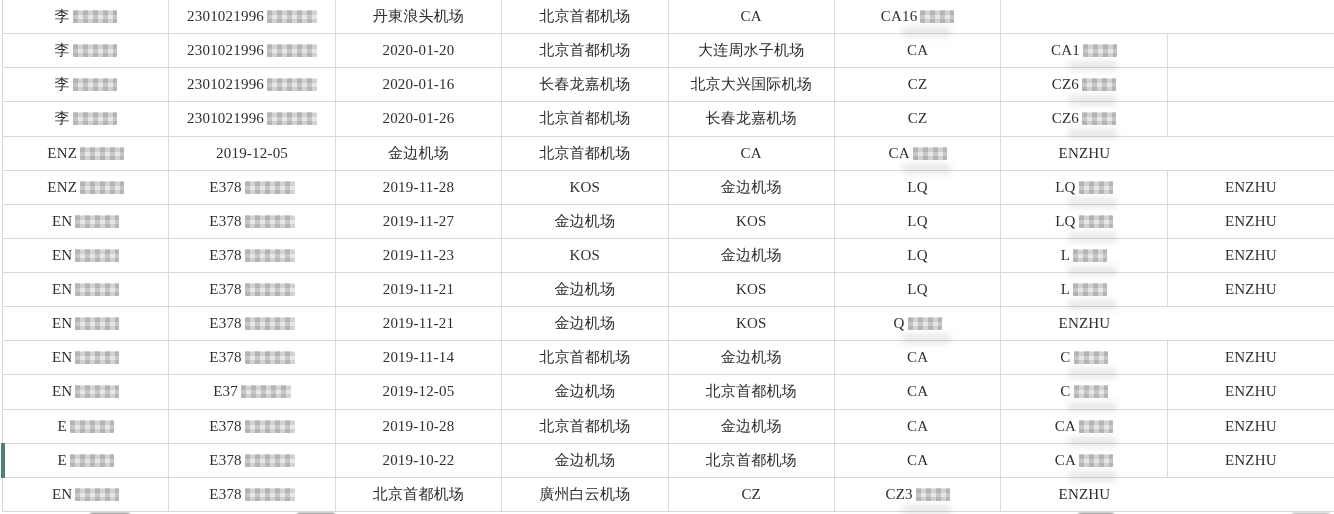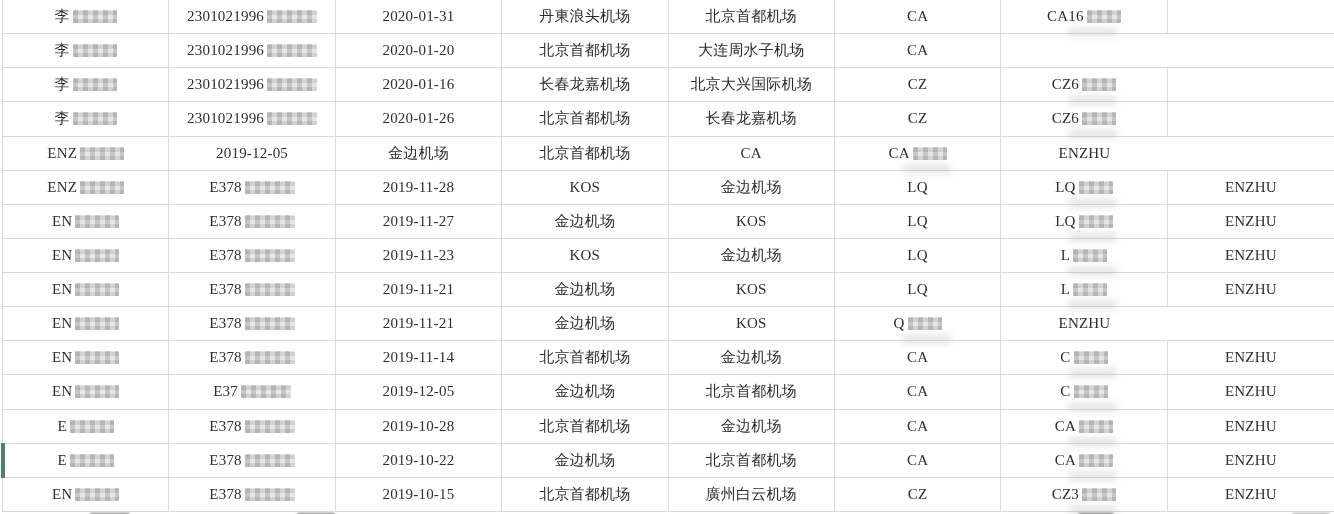--- a/index.html
+++ b/index.html
@@ -74,21 +74,20 @@
   <div id="table-body">
       <div class="row">
     <div class="cell name">
       <span>李</span>
           <span class="redact w-name"></span>
     </div>
     <div class="cell id">
       <span>2301021996</span>
           <span class="redact w-id"></span>
     </div>
-    <div class="cell date">2020-01-31</div>
     <div class="cell departure">丹東浪头机场</div>
     <div class="cell arrival">北京首都机场</div>
     <div class="cell airline">CA</div>
     <div class="cell flight">
       <span>CA16</span>
           <span class="redact w-flight"></span>
     </div>
     <div class="cell pinyin"></div>
   </div>
       <div class="row">
@@ -97,20 +96,24 @@
           <span class="redact w-name"></span>
     </div>
     <div class="cell id">
       <span>2301021996</span>
           <span class="redact w-id"></span>
     </div>
     <div class="cell date">2020-01-20</div>
     <div class="cell departure">北京首都机场</div>
     <div class="cell arrival">大连周水子机场</div>
     <div class="cell airline">CA</div>
+    <div class="cell flight">
+      <span>CA1</span>
+          <span class="redact w-flight"></span>
+    </div>
     <div class="cell pinyin"></div>
   </div>
       <div class="row">
     <div class="cell name">
       <span>李</span>
           <span class="redact w-name"></span>
     </div>
     <div class="cell id">
       <span>2301021996</span>
           <span class="redact w-id"></span>
@@ -331,21 +334,20 @@
   </div>
       <div class="row">
     <div class="cell name">
       <span>EN</span>
           <span class="redact w-name"></span>
     </div>
     <div class="cell id">
       <span>E378</span>
           <span class="redact w-id"></span>
     </div>
-    <div class="cell date">2019-10-15</div>
     <div class="cell departure">北京首都机场</div>
     <div class="cell arrival">廣州白云机场</div>
     <div class="cell airline">CZ</div>
     <div class="cell flight">
       <span>CZ3</span>
           <span class="redact w-flight"></span>
     </div>
     <div class="cell pinyin">ENZHU</div>
   </div>
     </div>

